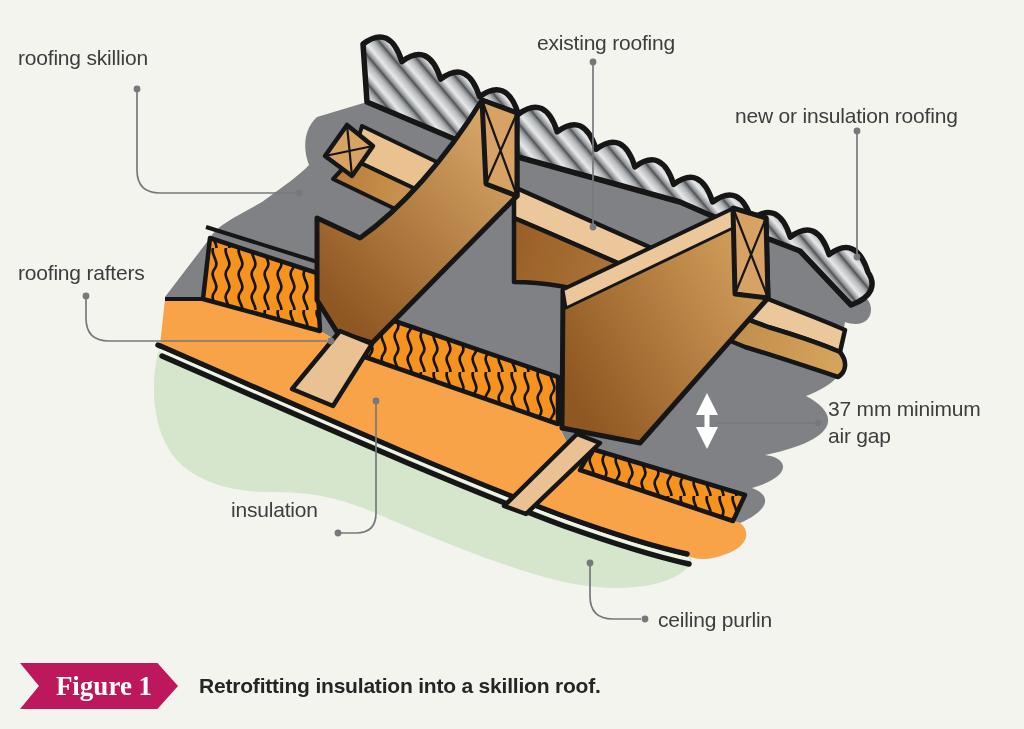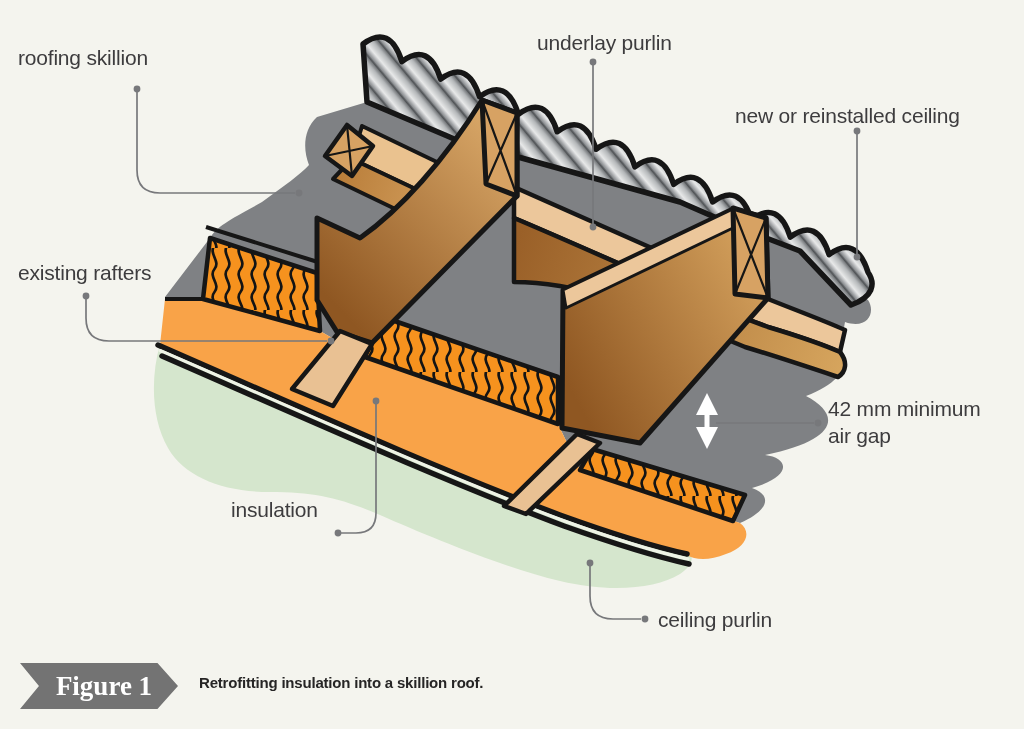--- a/index.html
+++ b/index.html
@@ -8,29 +8,29 @@
     background:#f4f4ee;
     font-family:"Liberation Sans","DejaVu Sans",sans-serif;
   }
   #stage{position:absolute;inset:0;width:1024px;height:729px;}
   .callout{
     position:absolute;color:#3d3c3e;font-size:21px;line-height:27px;
     letter-spacing:-0.2px;white-space:pre-line;
   }
   #figure-badge{
     position:absolute;left:20px;top:663px;width:158px;height:46px;
-    background:#737373;color:#ffffff;
+    background:#be185d;color:#ffffff;
     clip-path:polygon(0 0,87% 0,100% 50%,87% 100%,0 100%,12% 50%);
     display:flex;align-items:center;justify-content:center;
     font-family:"Liberation Serif","DejaVu Serif",serif;
     font-weight:bold;font-size:27px;padding-left:10px;box-sizing:border-box;
   }
   #figure-caption{
     position:absolute;left:199px;top:674px;color:#262525;
-    font-size:15px;font-weight:bold;letter-spacing:-0.2px;
+    font-size:21px;font-weight:bold;letter-spacing:-0.2px;
   }
 </style>
 </head>
 <body>
 
 <svg id="stage" viewBox="0 0 1024 729" xmlns="http://www.w3.org/2000/svg">
   <defs>
     <linearGradient id="gradRib" x1="0" y1="0" x2="1" y2="0">
       <stop offset="0" stop-color="#ebecec"></stop>
       <stop offset="0.40" stop-color="#b5b8ba"></stop>
@@ -201,27 +201,27 @@
     <g>
       <path d="M590,566 V596 Q590,619 613,619 H641"></path>
       <circle cx="590" cy="563" r="3.4" fill="#77787b" stroke="none"></circle>
       <circle cx="645" cy="619" r="3.4" fill="#77787b" stroke="none"></circle>
     </g>
   </g>
 </svg>
 
 <div class="callout" style="left:18px;top:44px">roofing skillion</div>
 
-<div class="callout" style="left:537px;top:29px">underlay purlin</div>
-
-<div class="callout" style="left:735px;top:102px">new or reinstalled ceiling</div>
-
-<div class="callout" style="left:18px;top:259px">existing rafters</div>
-
-<div class="callout" style="left:828px;top:395px">42 mm minimum
+<div class="callout" style="left:537px;top:29px">existing roofing</div>
+
+<div class="callout" style="left:735px;top:102px">new or insulation roofing</div>
+
+<div class="callout" style="left:18px;top:259px">roofing rafters</div>
+
+<div class="callout" style="left:828px;top:395px">37 mm minimum
 air gap</div>
 
 <div class="callout" style="left:231px;top:496px">insulation</div>
 
 <div class="callout" style="left:658px;top:606px">ceiling purlin</div>
 
 <div id="figure-badge">
   <span>Figure 1</span>
 </div>
 

